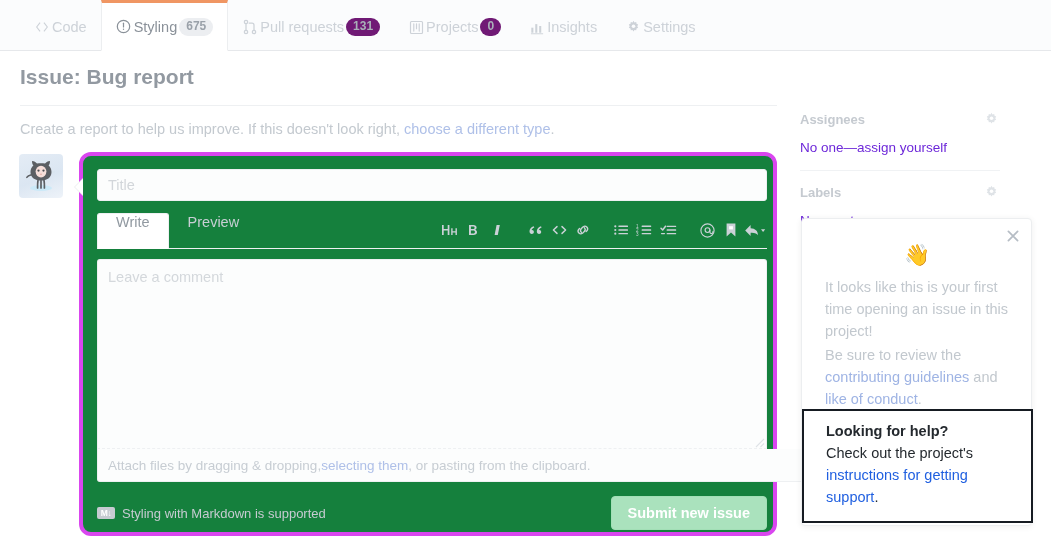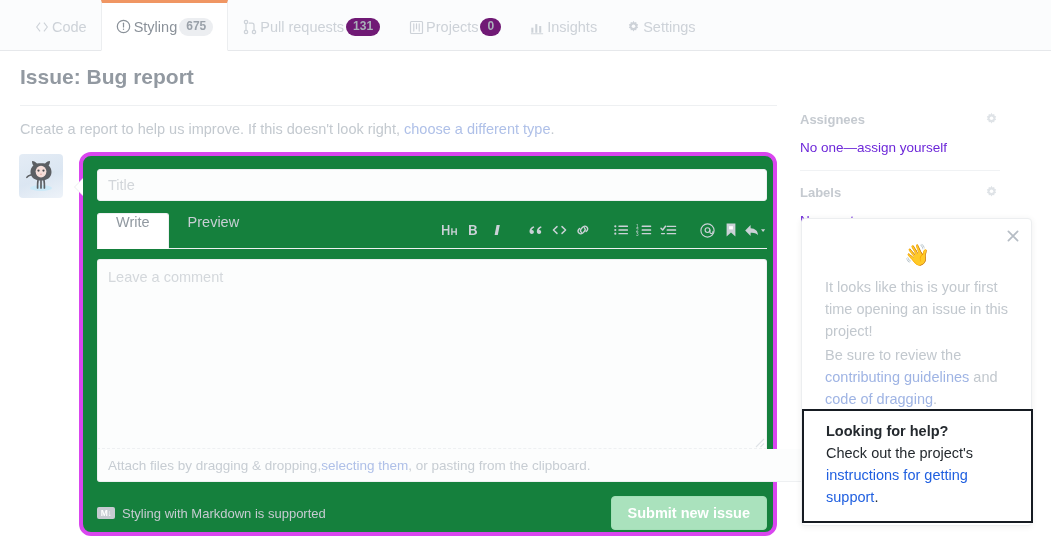--- a/index.html
+++ b/index.html
@@ -640,20 +640,20 @@
   <span id="popover-close">
     <svg width="12" height="12" viewBox="0 0 12 12" fill="none" stroke="currentColor" stroke-width="1.7" stroke-linecap="round">
         <path d="M1.4 1.4 10.6 10.6M10.6 1.4 1.4 10.6"></path>
       </svg>
   </span>
 
   <div id="wave-emoji">👋</div>
 
   <div class="pop-para" id="pop-para-1">It looks like this is your first time opening an issue in this project!</div>
 
-  <div class="pop-para" id="pop-para-2"><span>Be sure to review the </span><a class="pop-link" href="#">contributing guidelines</a><span> and </span><a class="pop-link" href="#">code of dragging</a><span>.</span></div>
+  <div class="pop-para" id="pop-para-2"><span>Be sure to review the </span><a class="pop-link" href="#">contributing guidelines</a><span> and </span><a class="pop-link" href="#">like of conduct</a><span>.</span></div>
 
   <div id="help-callout">
     <div id="help-title">Looking for help?</div>
     <div id="help-text"><span>Check out the project's </span><a class="help-link" href="#">instructions for getting support</a><span>.</span></div>
   </div>
 
 </div>
 
 </body></html>

